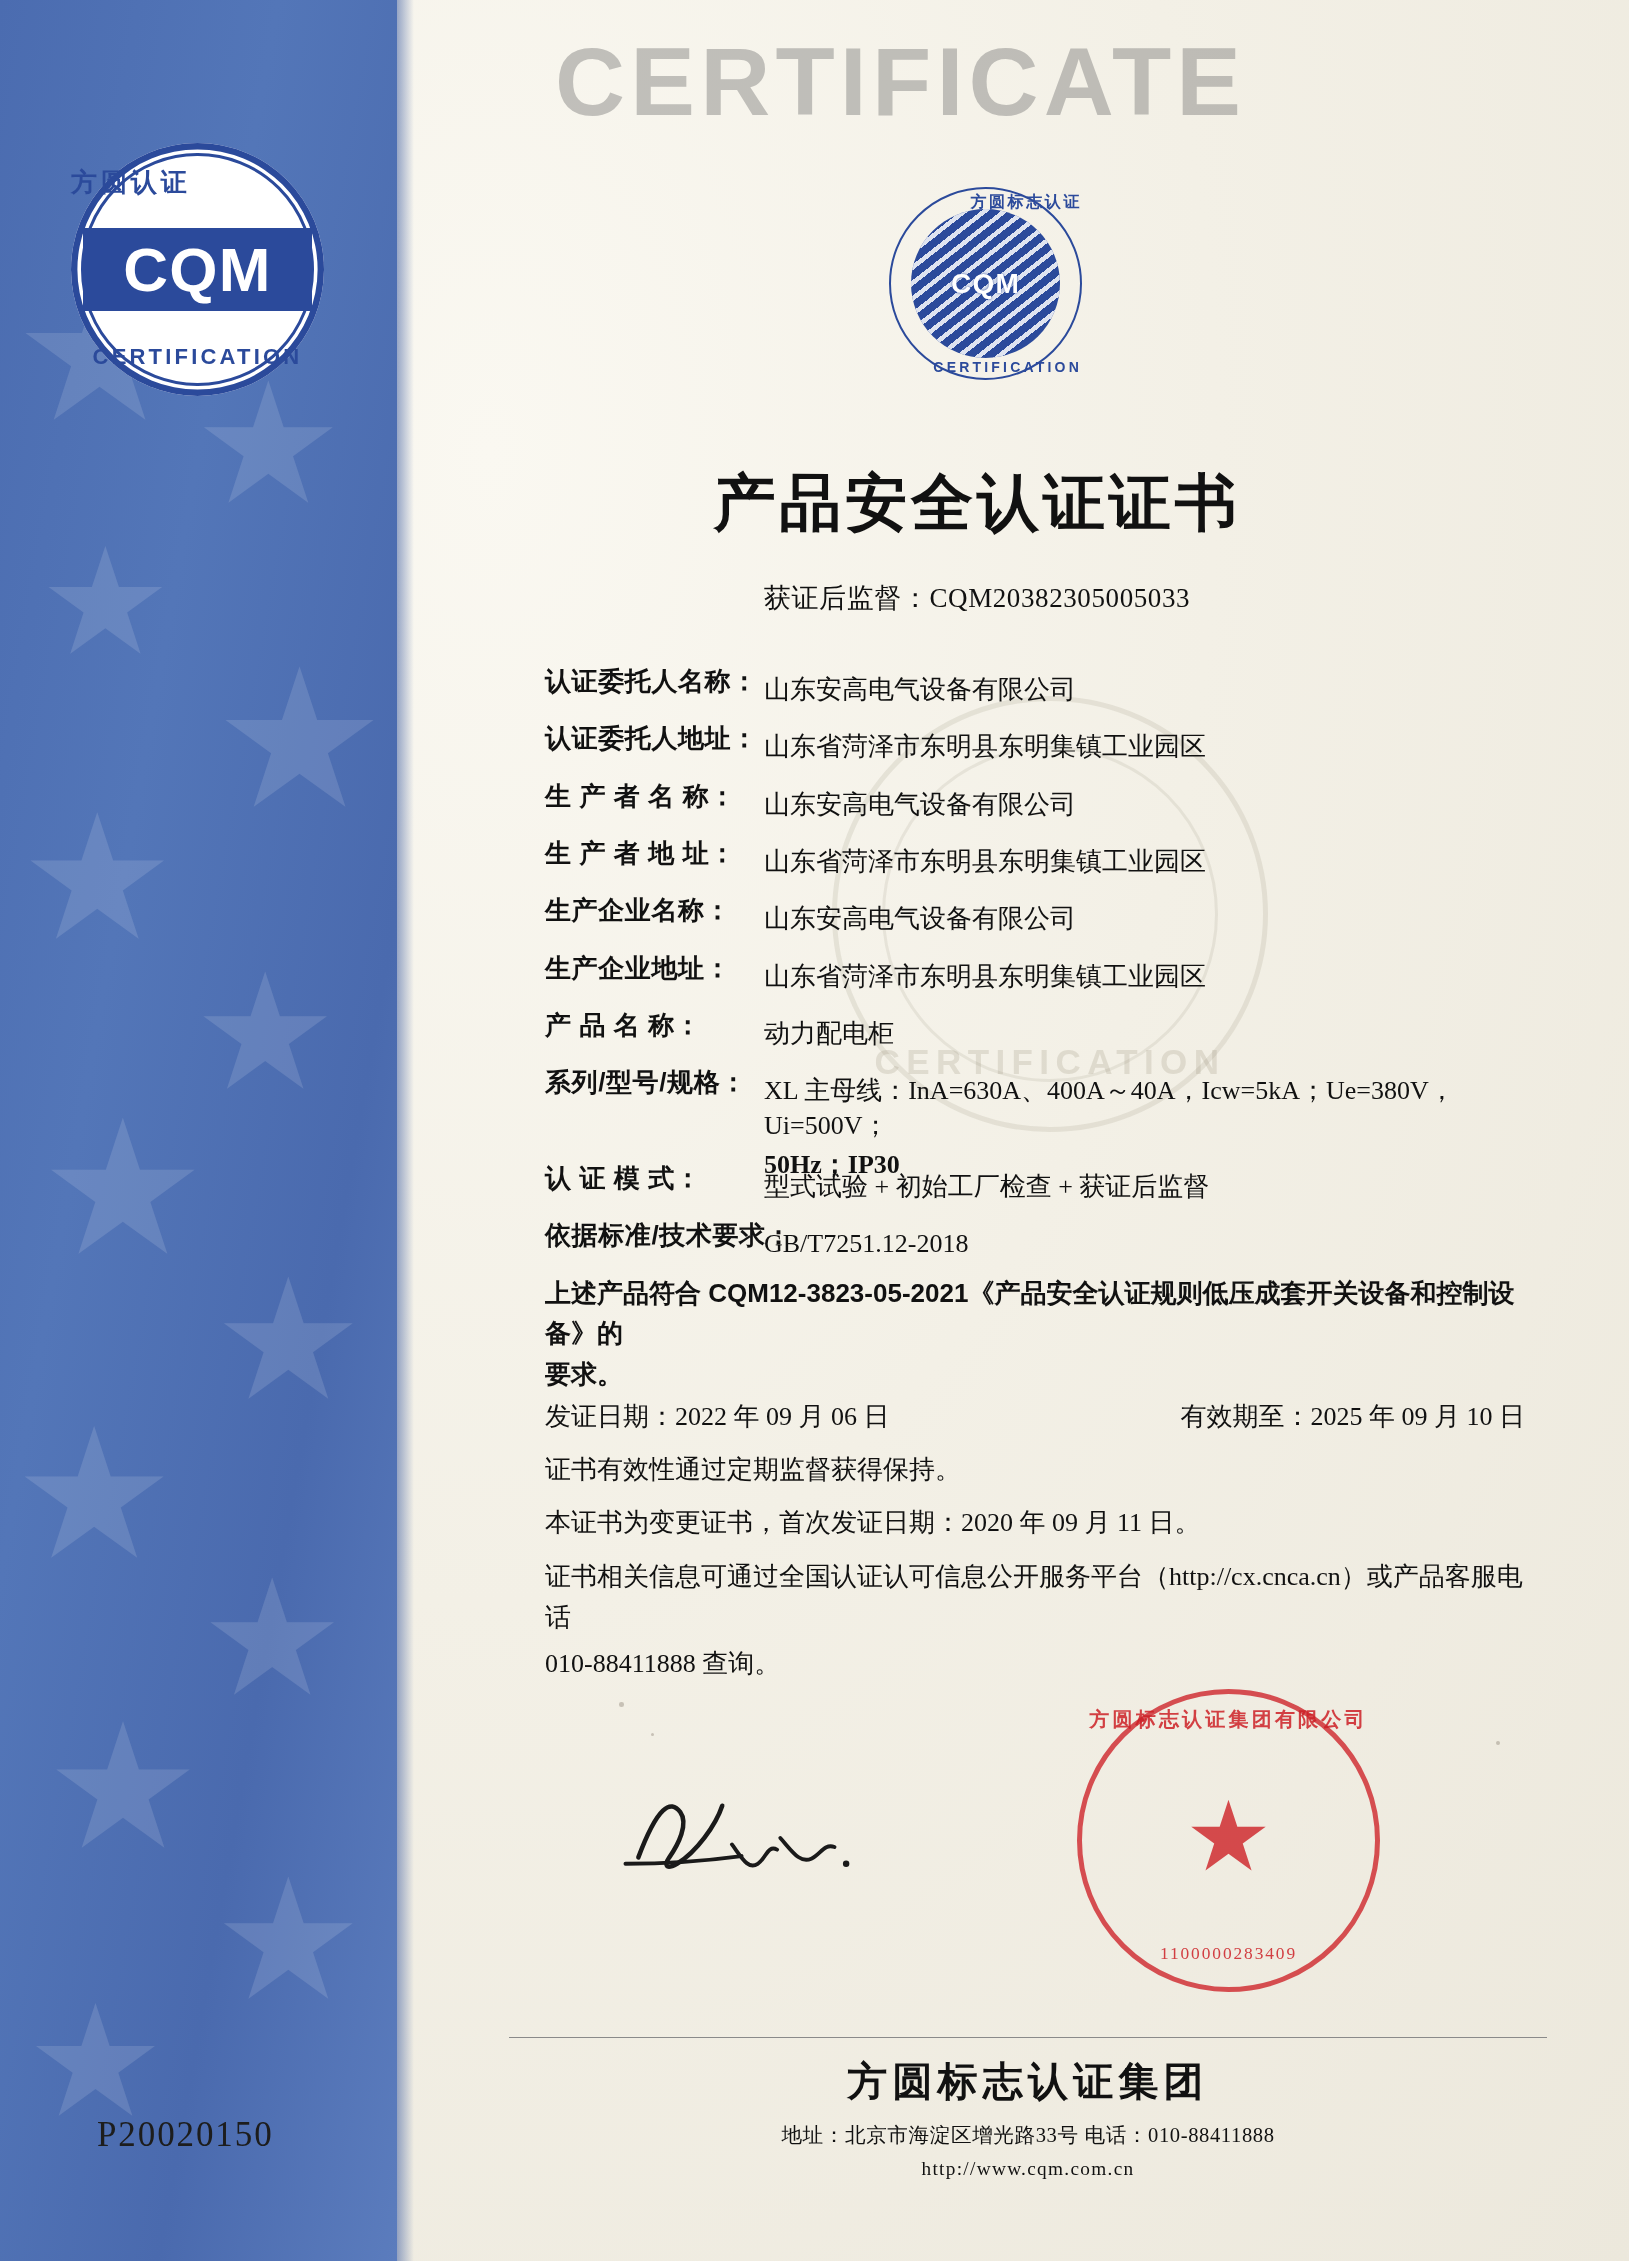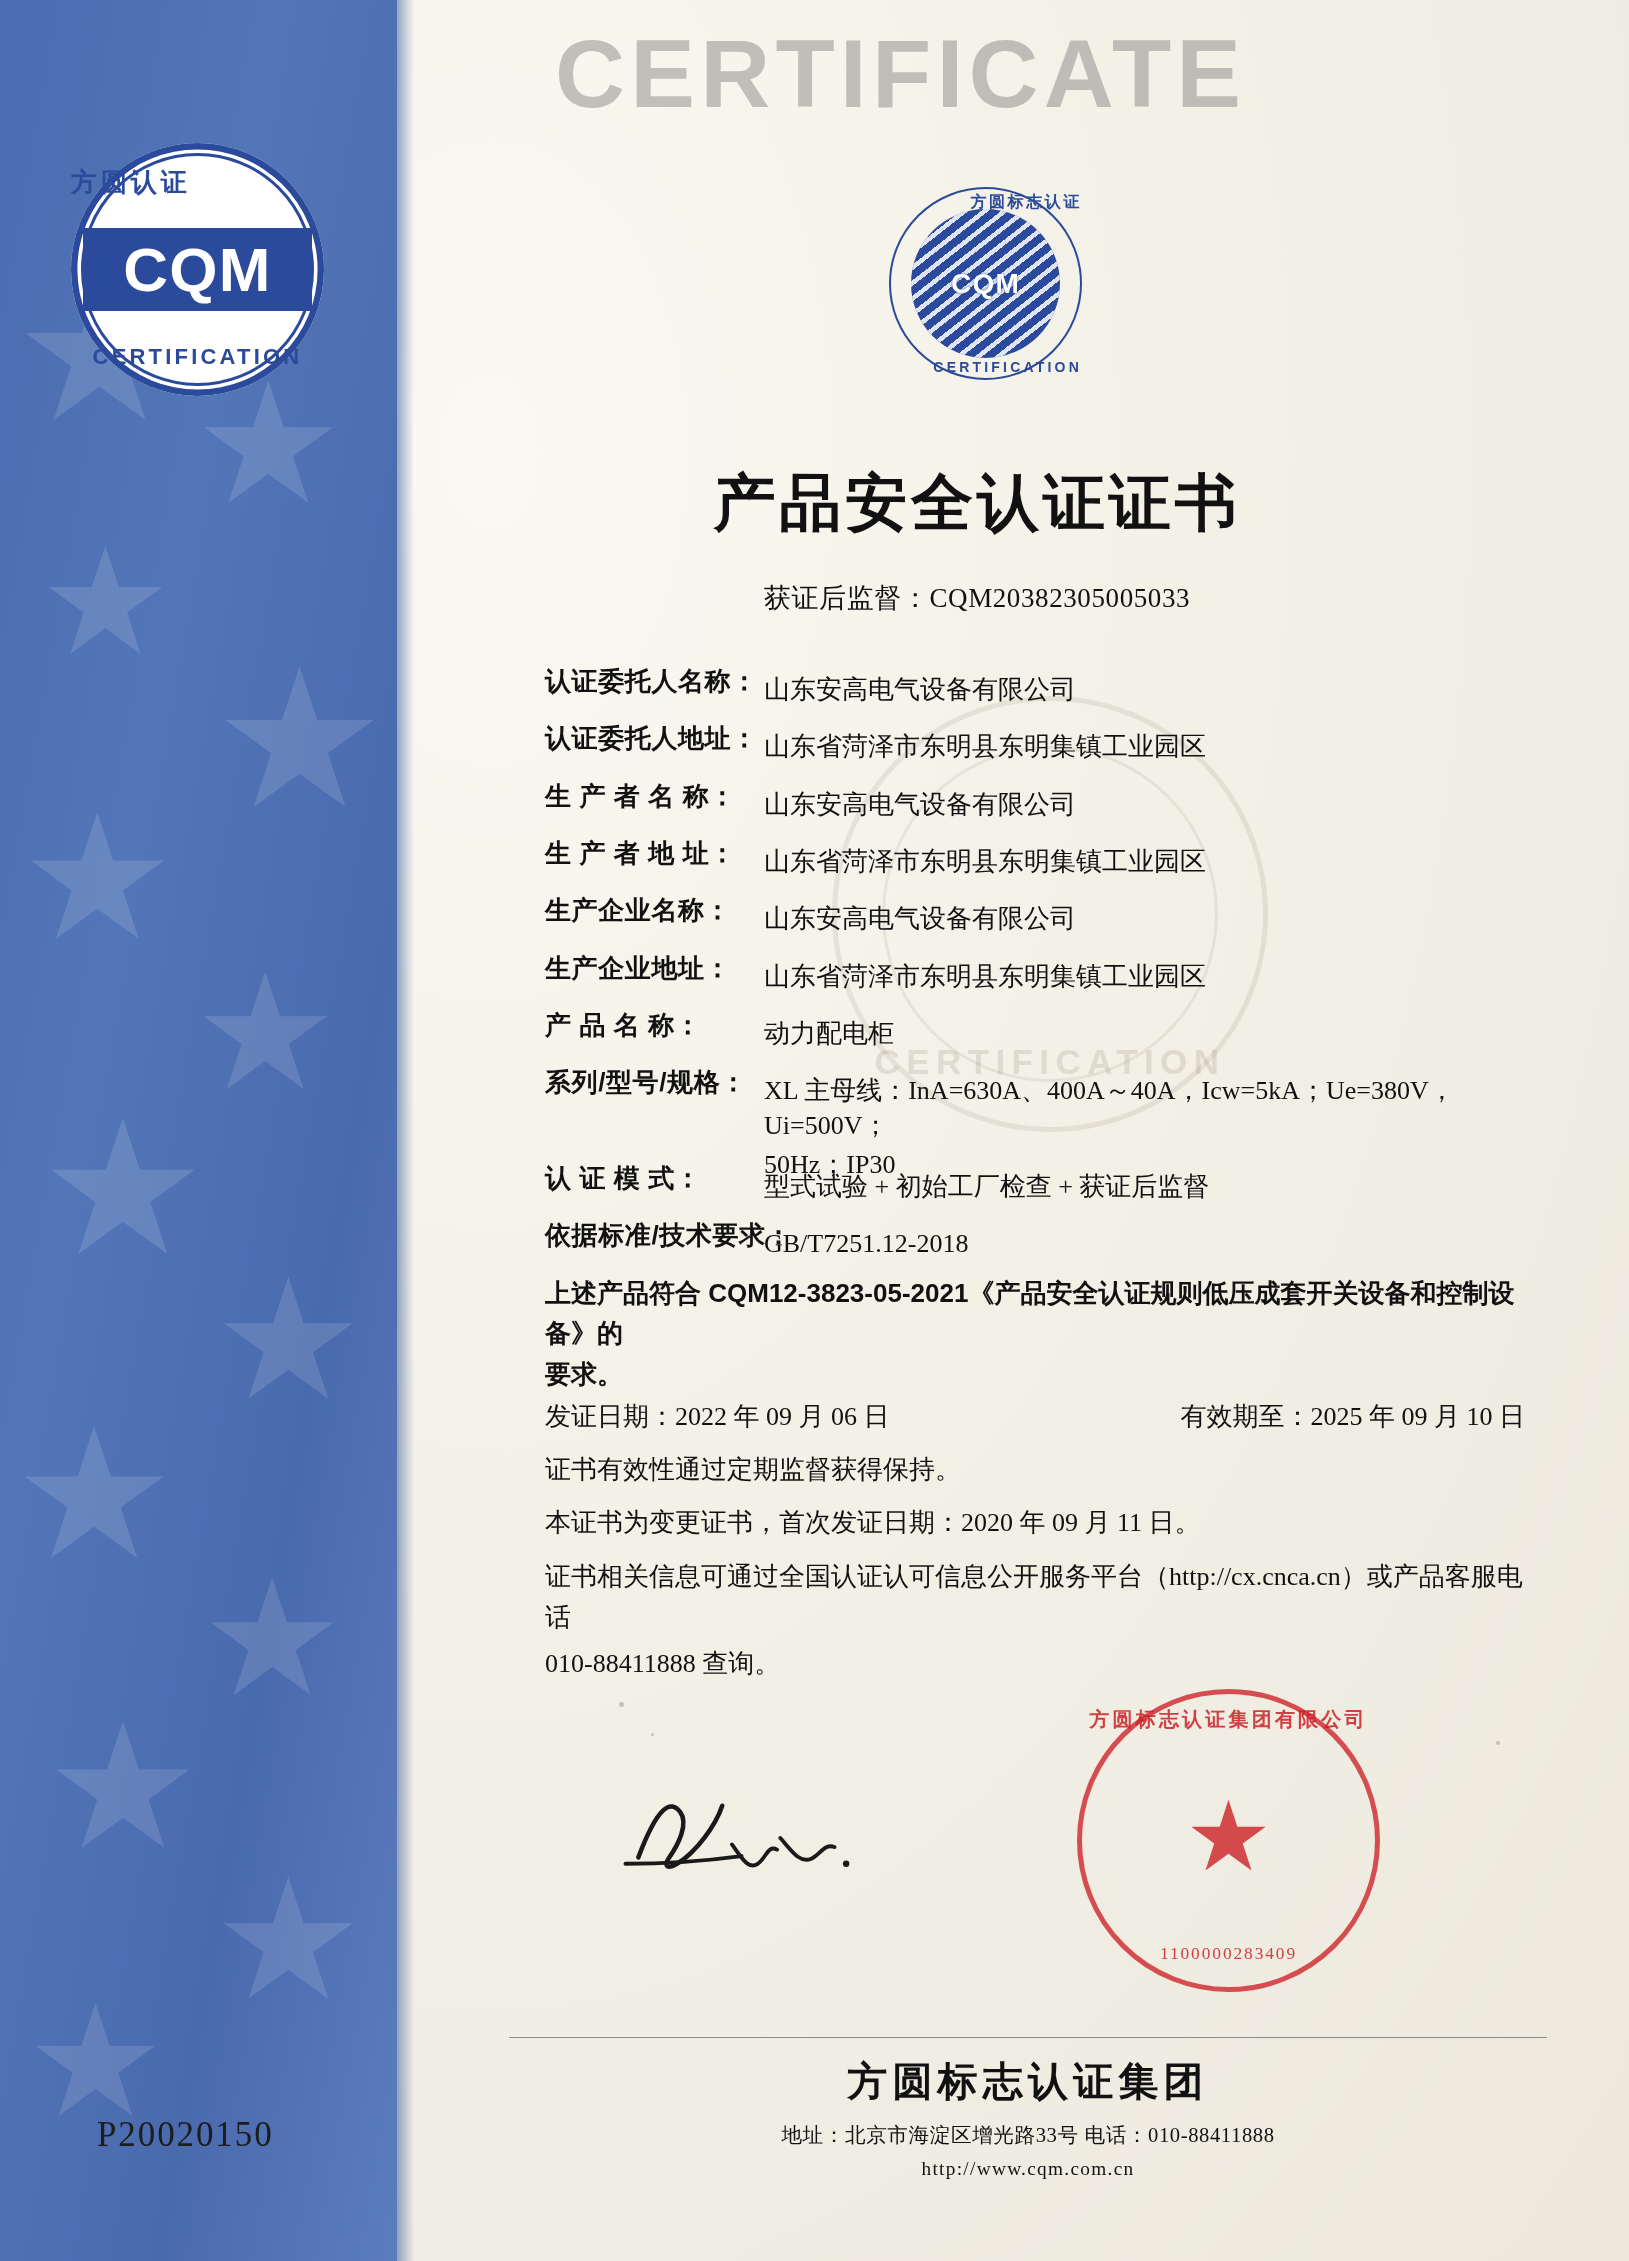--- a/index.html
+++ b/index.html
@@ -64,21 +64,21 @@
     font-size:22px;color:#2b4a9b;font-weight:700;letter-spacing:3.2px;
   }
   
   .pnum{
     position:absolute;left:97px;top:2115px;
     font-family:"Liberation Serif",serif;
     font-size:35px;letter-spacing:1.9px;color:#1d1d1d;
   }
   
   .headline{
-    position:absolute;left:555px;top:18px;
+    position:absolute;left:555px;top:26px;
     font-family:"Liberation Sans",sans-serif;
     font-size:97px;font-weight:700;letter-spacing:5.2px;
     color:rgba(110,110,110,0.40);
     white-space:nowrap;
   }
   
   .emblem{
     position:absolute;left:889px;top:187px;width:193px;height:193px;
   }
   .emblem .outer{
@@ -129,21 +129,21 @@
     font-family:"Liberation Sans",sans-serif;
     font-size:26px;font-weight:700;color:#111;
     letter-spacing:0.6px;white-space:nowrap;
   }
   .val{
     font-size:26px;color:#111;line-height:1.32;
     font-family:"Liberation Serif",serif;
     margin-top:9px;
   }
   .val.mono{font-family:"Liberation Serif",serif;letter-spacing:0px;}
-  .val .l2{display:block;margin-top:5.2px;}
+  .val .l2{display:block;margin-top:5.2px;font-weight:bold;}
   
   .modes{
     position:absolute;left:545px;top:1161px;width:980px;
   }
   .statement{
     position:absolute;left:545px;top:1273px;width:980px;
     font-family:"Liberation Sans",sans-serif;
     font-size:26px;font-weight:700;color:#111;line-height:1.55;
   }
   .note{

